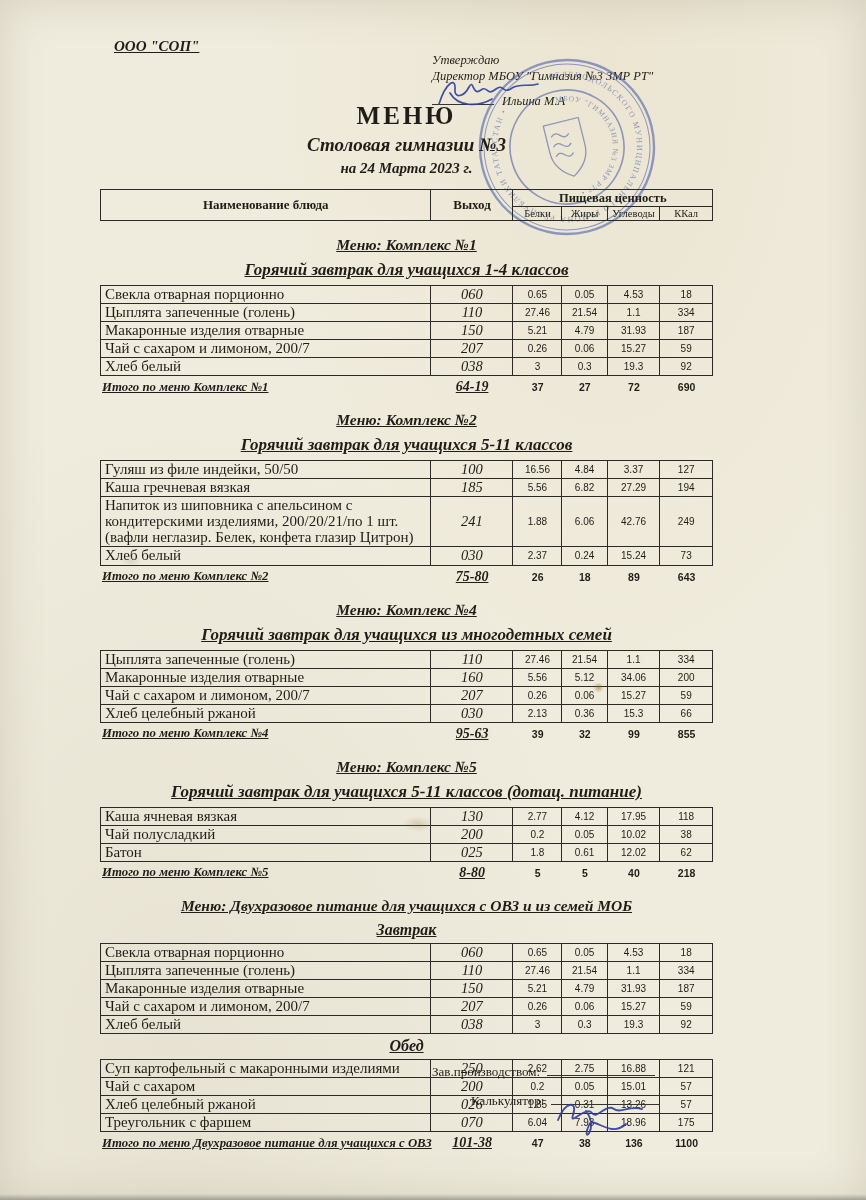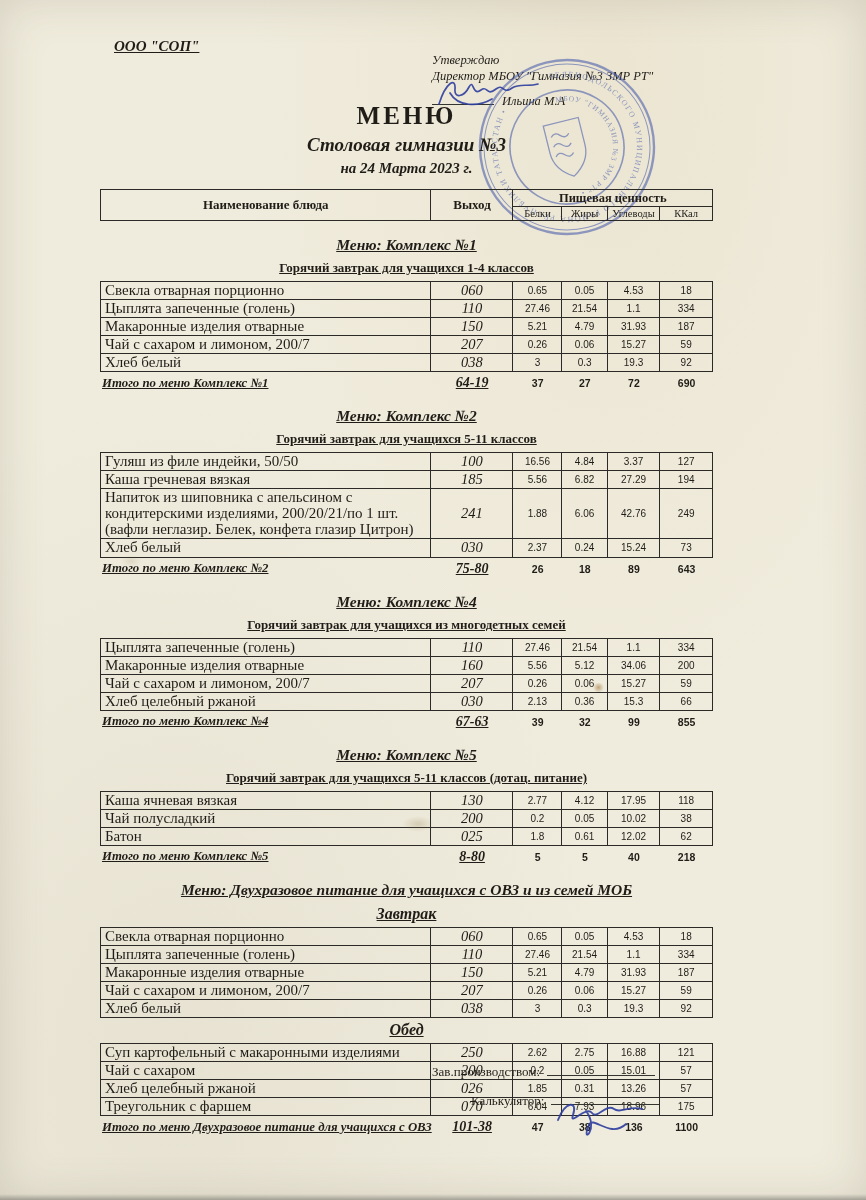--- a/index.html
+++ b/index.html
@@ -38,21 +38,21 @@
 
   .hdr-table{margin-top:12px;}
   .h-name{font-weight:bold;font-size:13px;text-align:center;}
   .h-out{font-weight:bold;font-size:13px;text-align:center;}
   .h-nutr{font-weight:bold;font-size:12.5px;text-align:center;height:17px;}
   .h-sub{font-size:10.5px;text-align:center;height:14px;white-space:nowrap;overflow:hidden;}
 
   .section{margin-top:15px;}
   .sec-title{text-align:center;font-size:15.5px;font-weight:bold;font-style:italic;
     text-decoration:underline;margin-bottom:6px;}
-  .sec-sub{text-align:center;font-size:13px;font-weight:bold;
+  .sec-sub{text-align:center;font-size:17px;font-weight:bold;font-style:italic;
     text-decoration:underline;margin-bottom:5px;}
   .grp-label{text-align:center;font-size:16px;font-weight:bold;font-style:italic;
     text-decoration:underline;margin:3px 0 4px;}
 
   .menu-table td.c-name{font-size:15px;line-height:1.07;padding:0 6px 1px 4px;}
   .menu-table td.c-out{font-size:14.5px;font-style:italic;text-align:center;}
   .menu-table td.c-num{font-family:"Liberation Sans", sans-serif;font-size:10px;text-align:center;height:17px;}
 
   .total-row{display:flex;align-items:center;padding:3px 0 1px;}
   .t-name{width:54%;font-size:12.8px;font-weight:bold;font-style:italic;
@@ -316,21 +316,21 @@
                 <td class="c-out">030</td>
                 <td class="c-num">2.13</td>
                 <td class="c-num">0.36</td>
                 <td class="c-num">15.3</td>
                 <td class="c-num">66</td>
               </tr>
             </tbody>
           </table>
           <div class="total-row">
             <div class="t-name">Итого по меню Комплекс №4</div>
-            <div class="t-out">67-63</div>
+            <div class="t-out">95-63</div>
             <div class="t-num">39</div>
             <div class="t-num">32</div>
             <div class="t-num">99</div>
             <div class="t-num">855</div>
           </div>
         </div>
         <div class="section">
           <div class="sec-title">Меню: Комплекс №5</div>
           <div class="sec-sub">Горячий завтрак для учащихся 5-11 классов (дотац. питание)</div>
           <table class="menu-table">

